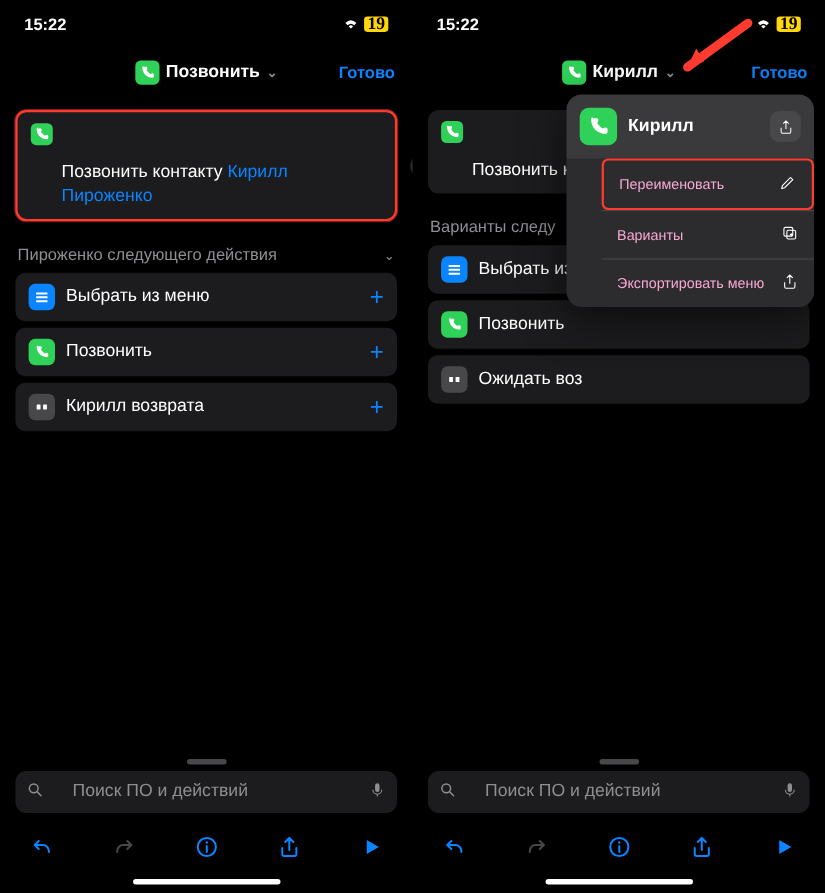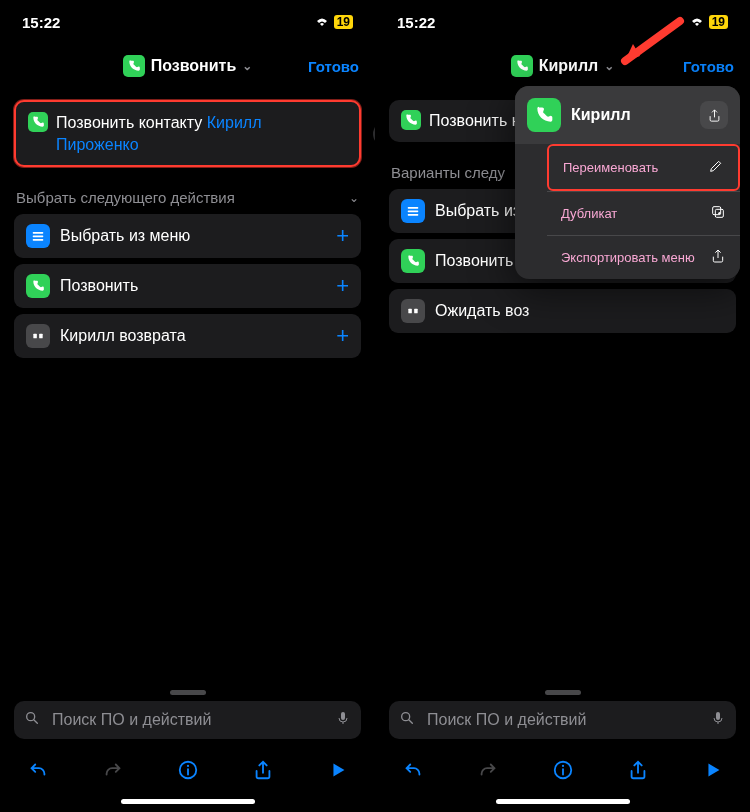--- a/index.html
+++ b/index.html
@@ -27,22 +27,22 @@
     justify-content: space-between;
     padding: 0 22px;
     color: #fff;
     font-size: 15px;
     font-weight: 600;
   }
   .status-right { display: flex; align-items: center; gap: 4px; }
   .sig-icon, .wifi-icon { display: inline-flex; }
   .batt { display: inline-flex; align-items: center; gap: 2px; }
   .batt-pct {
-    background: #ffd60a; color:#000; font-size: 12px; font-weight:600;
-    border-radius: 3px; padding: 0 3px; height: 14px; display:flex; align-items:center;
+    background: #ffd60a; color:#000; font-size: 16px; font-weight:600;
+    border-radius: 3px; padding: 0 3px; height: 14px; display:flex; align-items:center;font-family:Liberation Serif, serif;
   }
   .header {
     height: 44px;
     display: flex;
     align-items: center;
     justify-content: center;
     position: relative;
     color: #fff;
   }
   .header-center { display: flex; align-items: center; gap: 6px; font-size: 16px; font-weight: 600; }
@@ -63,21 +63,21 @@
     display: flex;
     align-items: flex-start;
     gap: 8px;
     position: relative;
     margin-bottom: 18px;
   }
   .action-card.highlight {
     border: 2.5px solid #ff3b30;
     box-shadow: 0 0 0 1px rgba(255,59,48,0.5);
   }
-  .action-text { color:#fff; font-size: 16px; line-height: 1.35; flex:1; }
+  .action-text { color:#fff; font-size: 16px; line-height: 1.35; flex:1;margin-top:34px; }
   .action-text .link { color:#0a84ff; }
   .clear-btn {
     position: absolute; right: -38px; top: 50%; transform: translateY(-50%);
     width: 24px; height: 24px; border-radius: 50%; background:#2c2c2e;
     display:flex; align-items:center; justify-content:center; color:#8e8e93;
   }
   .section-header {
     display:flex; justify-content:space-between; align-items:center;
     color:#8e8e93; font-size:15px; padding: 4px 2px 8px;
   }
@@ -106,21 +106,21 @@
   
   .drag-handle {
     width: 36px; height: 5px; background:#48484a; border-radius: 3px;
     margin: 6px auto;
   }
   .search-bar {
     margin: 0 14px;
     background:#1c1c1e;
     border-radius: 10px;
     height: 38px;
-    display:flex; align-items:center; padding: 0 10px; gap: 12px;
+    display:flex; align-items:center; padding: 0 10px; gap: 26px;
     color:#8e8e93; font-size:16px;
   }
   .search-bar .mic { margin-left:auto; }
   .toolbar {
     display:flex; justify-content:space-around; align-items:center;
     height: 50px; margin-top: 6px;
   }
   .tb-btn { color:#0a84ff; display:flex; align-items:center; justify-content:center; width:44px; height:44px; }
   .tb-btn.disabled { color:#48484a; }
   .tb-btn svg { width:22px; height:22px; }
@@ -221,21 +221,21 @@
         <span>Позвонить контакту</span>
         <span class="link">Кирилл Пироженко</span>
       </span>
       <span class="clear-btn">
         <svg viewBox="0 0 24 24" width="12" height="12">
             <path d="M6 6l12 12M18 6L6 18" stroke="#8e8e93" stroke-width="2.5" stroke-linecap="round"></path>
           </svg>
       </span>
     </div>
     <div class="section-header">
-      <span>Выбрать следующего действия</span>
+      <span>Пироженко следующего действия</span>
       <span class="chev">⌄</span>
     </div>
     <div class="suggestion-list">
       <div class="suggestion">
         <span class="sug-icon blue">
             <svg viewBox="0 0 24 24">
               <rect x="3" y="5" width="18" height="3" rx="1"></rect>
               <rect x="3" y="11" width="18" height="3" rx="1"></rect>
               <rect x="3" y="17" width="18" height="3" rx="1"></rect>
             </svg>
@@ -448,21 +448,21 @@
           </svg>
         </span>
     </div>
     <div class="pop-item highlight">
       <span>Переименовать</span>
       <span><svg viewBox="0 0 24 24">
             <path d="M4 20l4-1 11-11-3-3L5 16l-1 4z"></path>
           </svg></span>
     </div>
     <div class="pop-item">
-      <span>Дубликат</span>
+      <span>Варианты</span>
       <span><svg viewBox="0 0 24 24">
             <rect x="4" y="4" width="12" height="12" rx="2"></rect>
             <rect x="8" y="8" width="12" height="12" rx="2"></rect>
             <path d="M14 12v4M12 14h4"></path>
           </svg></span>
     </div>
     <div class="pop-item">
       <span>Экспортировать меню</span>
       <span><svg viewBox="0 0 24 24">
             <path d="M12 3v12M8 7l4-4 4 4M5 13v6a2 2 0 002 2h10a2 2 0 002-2v-6"></path>

